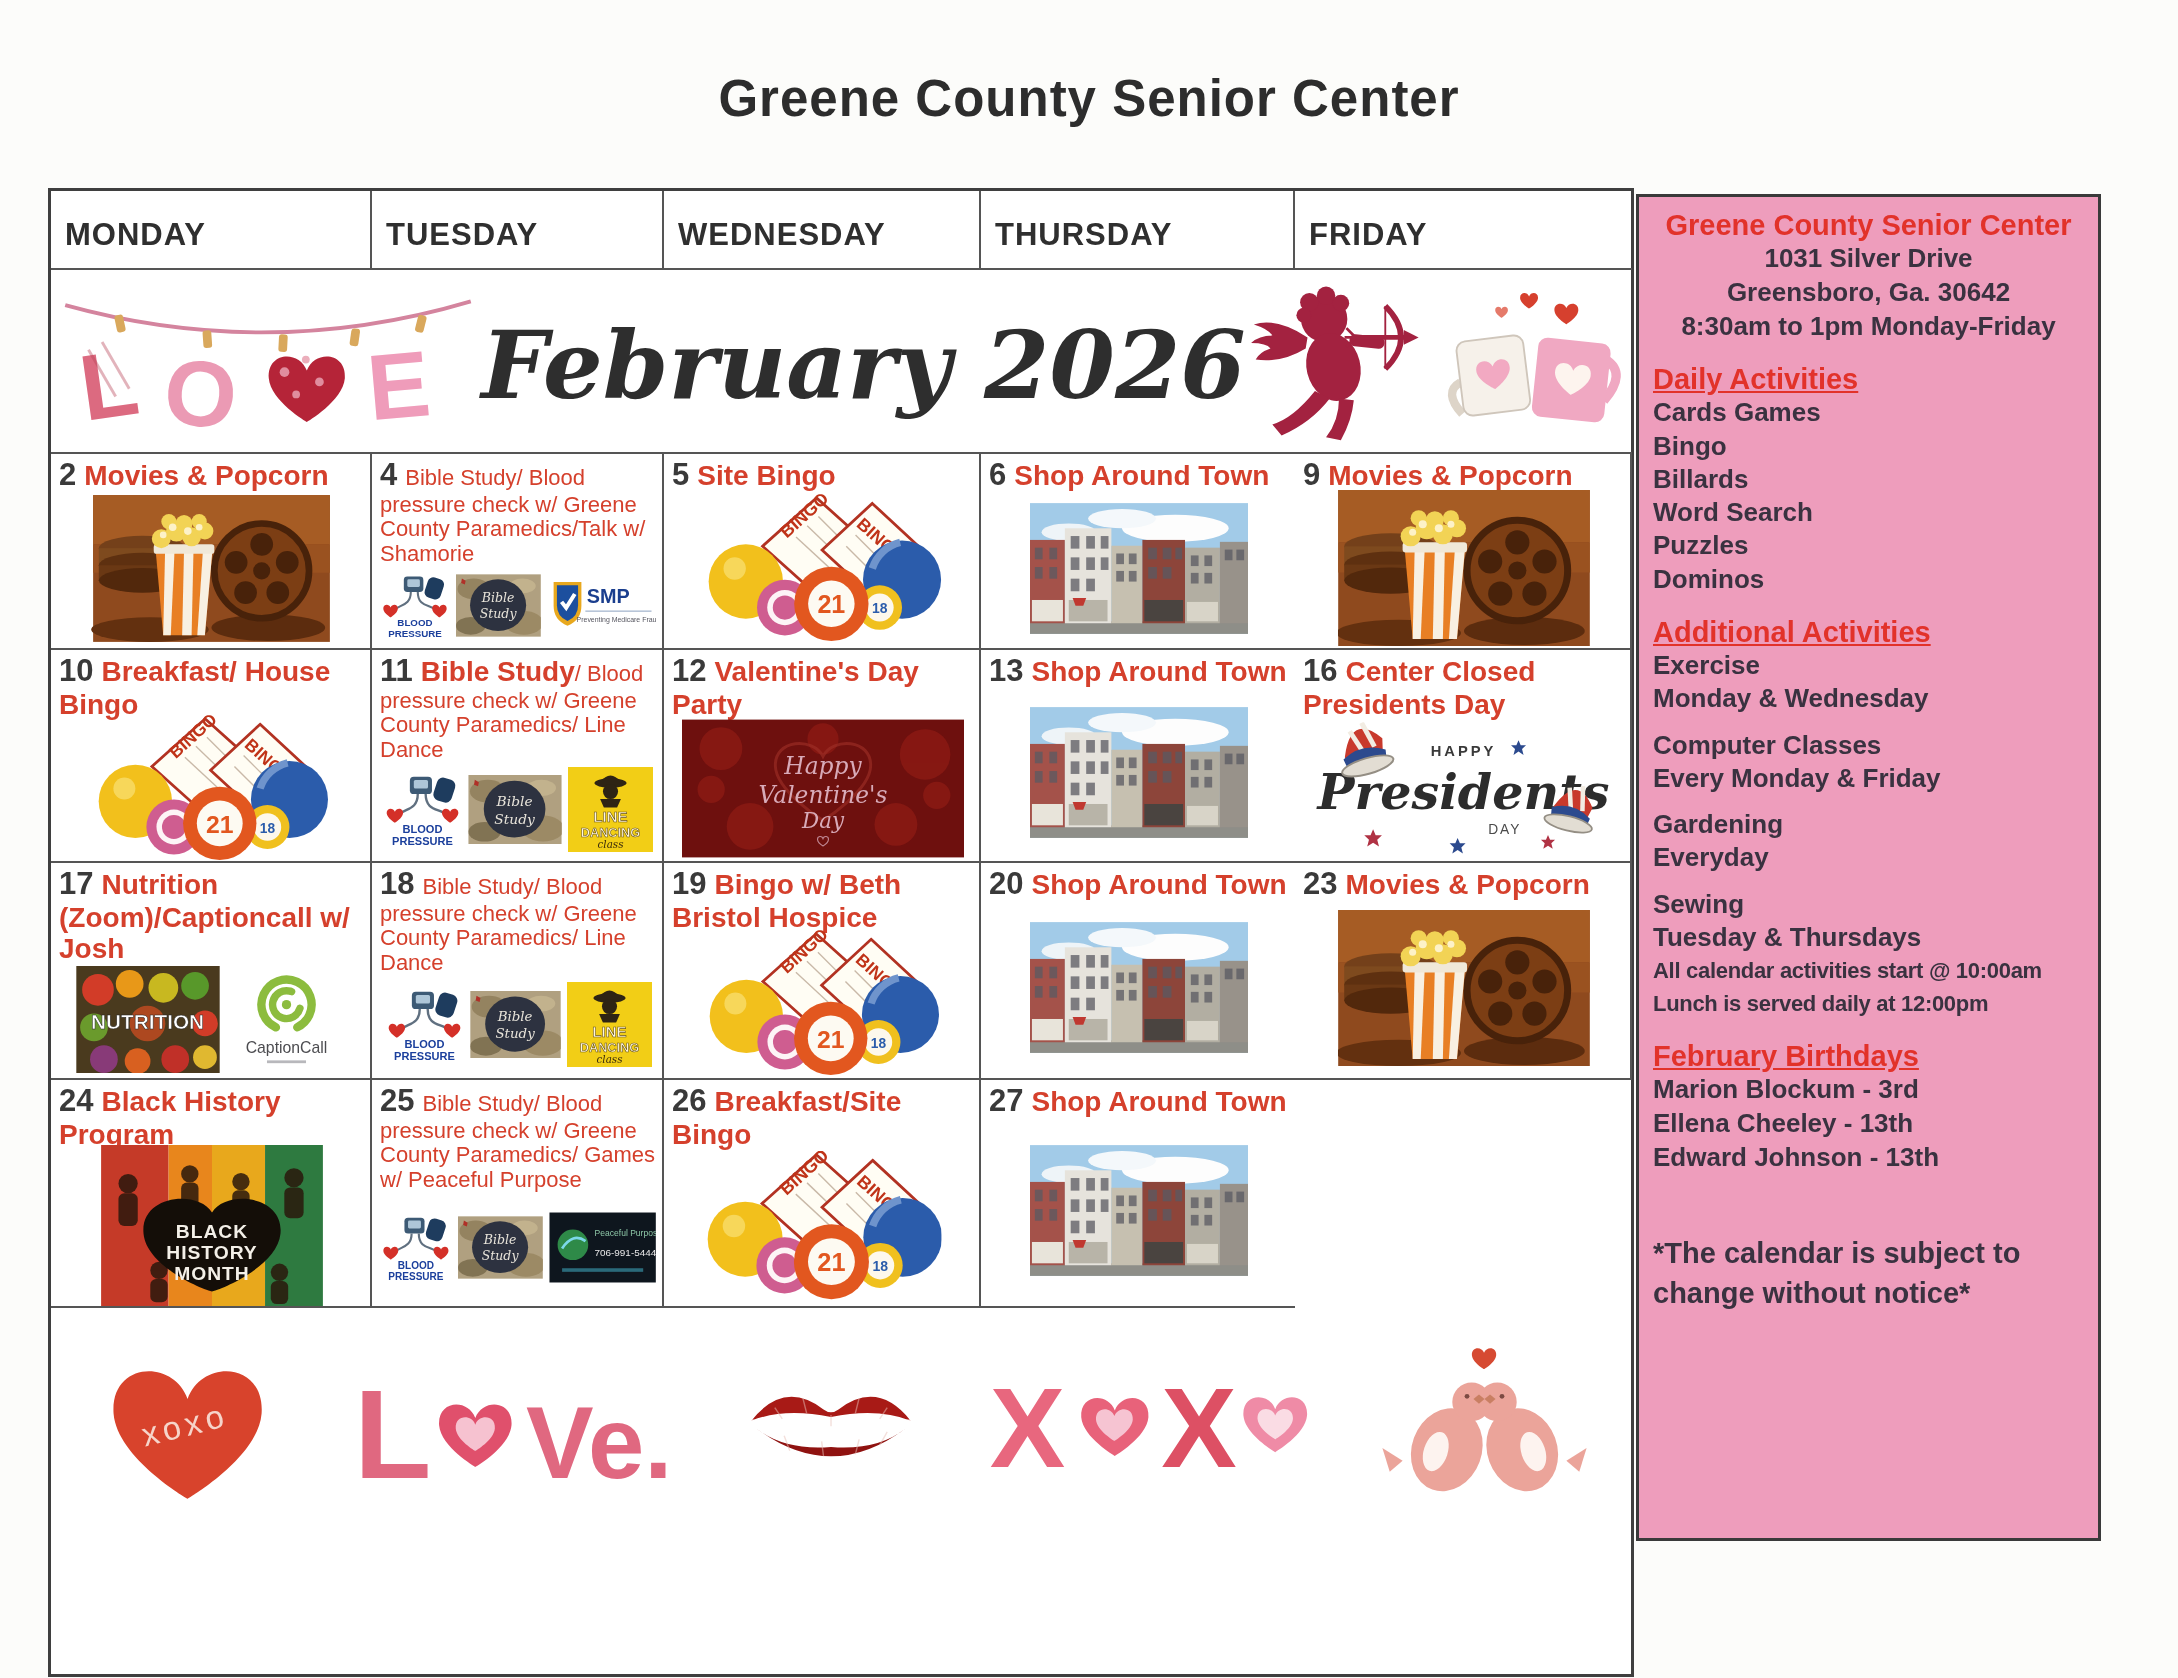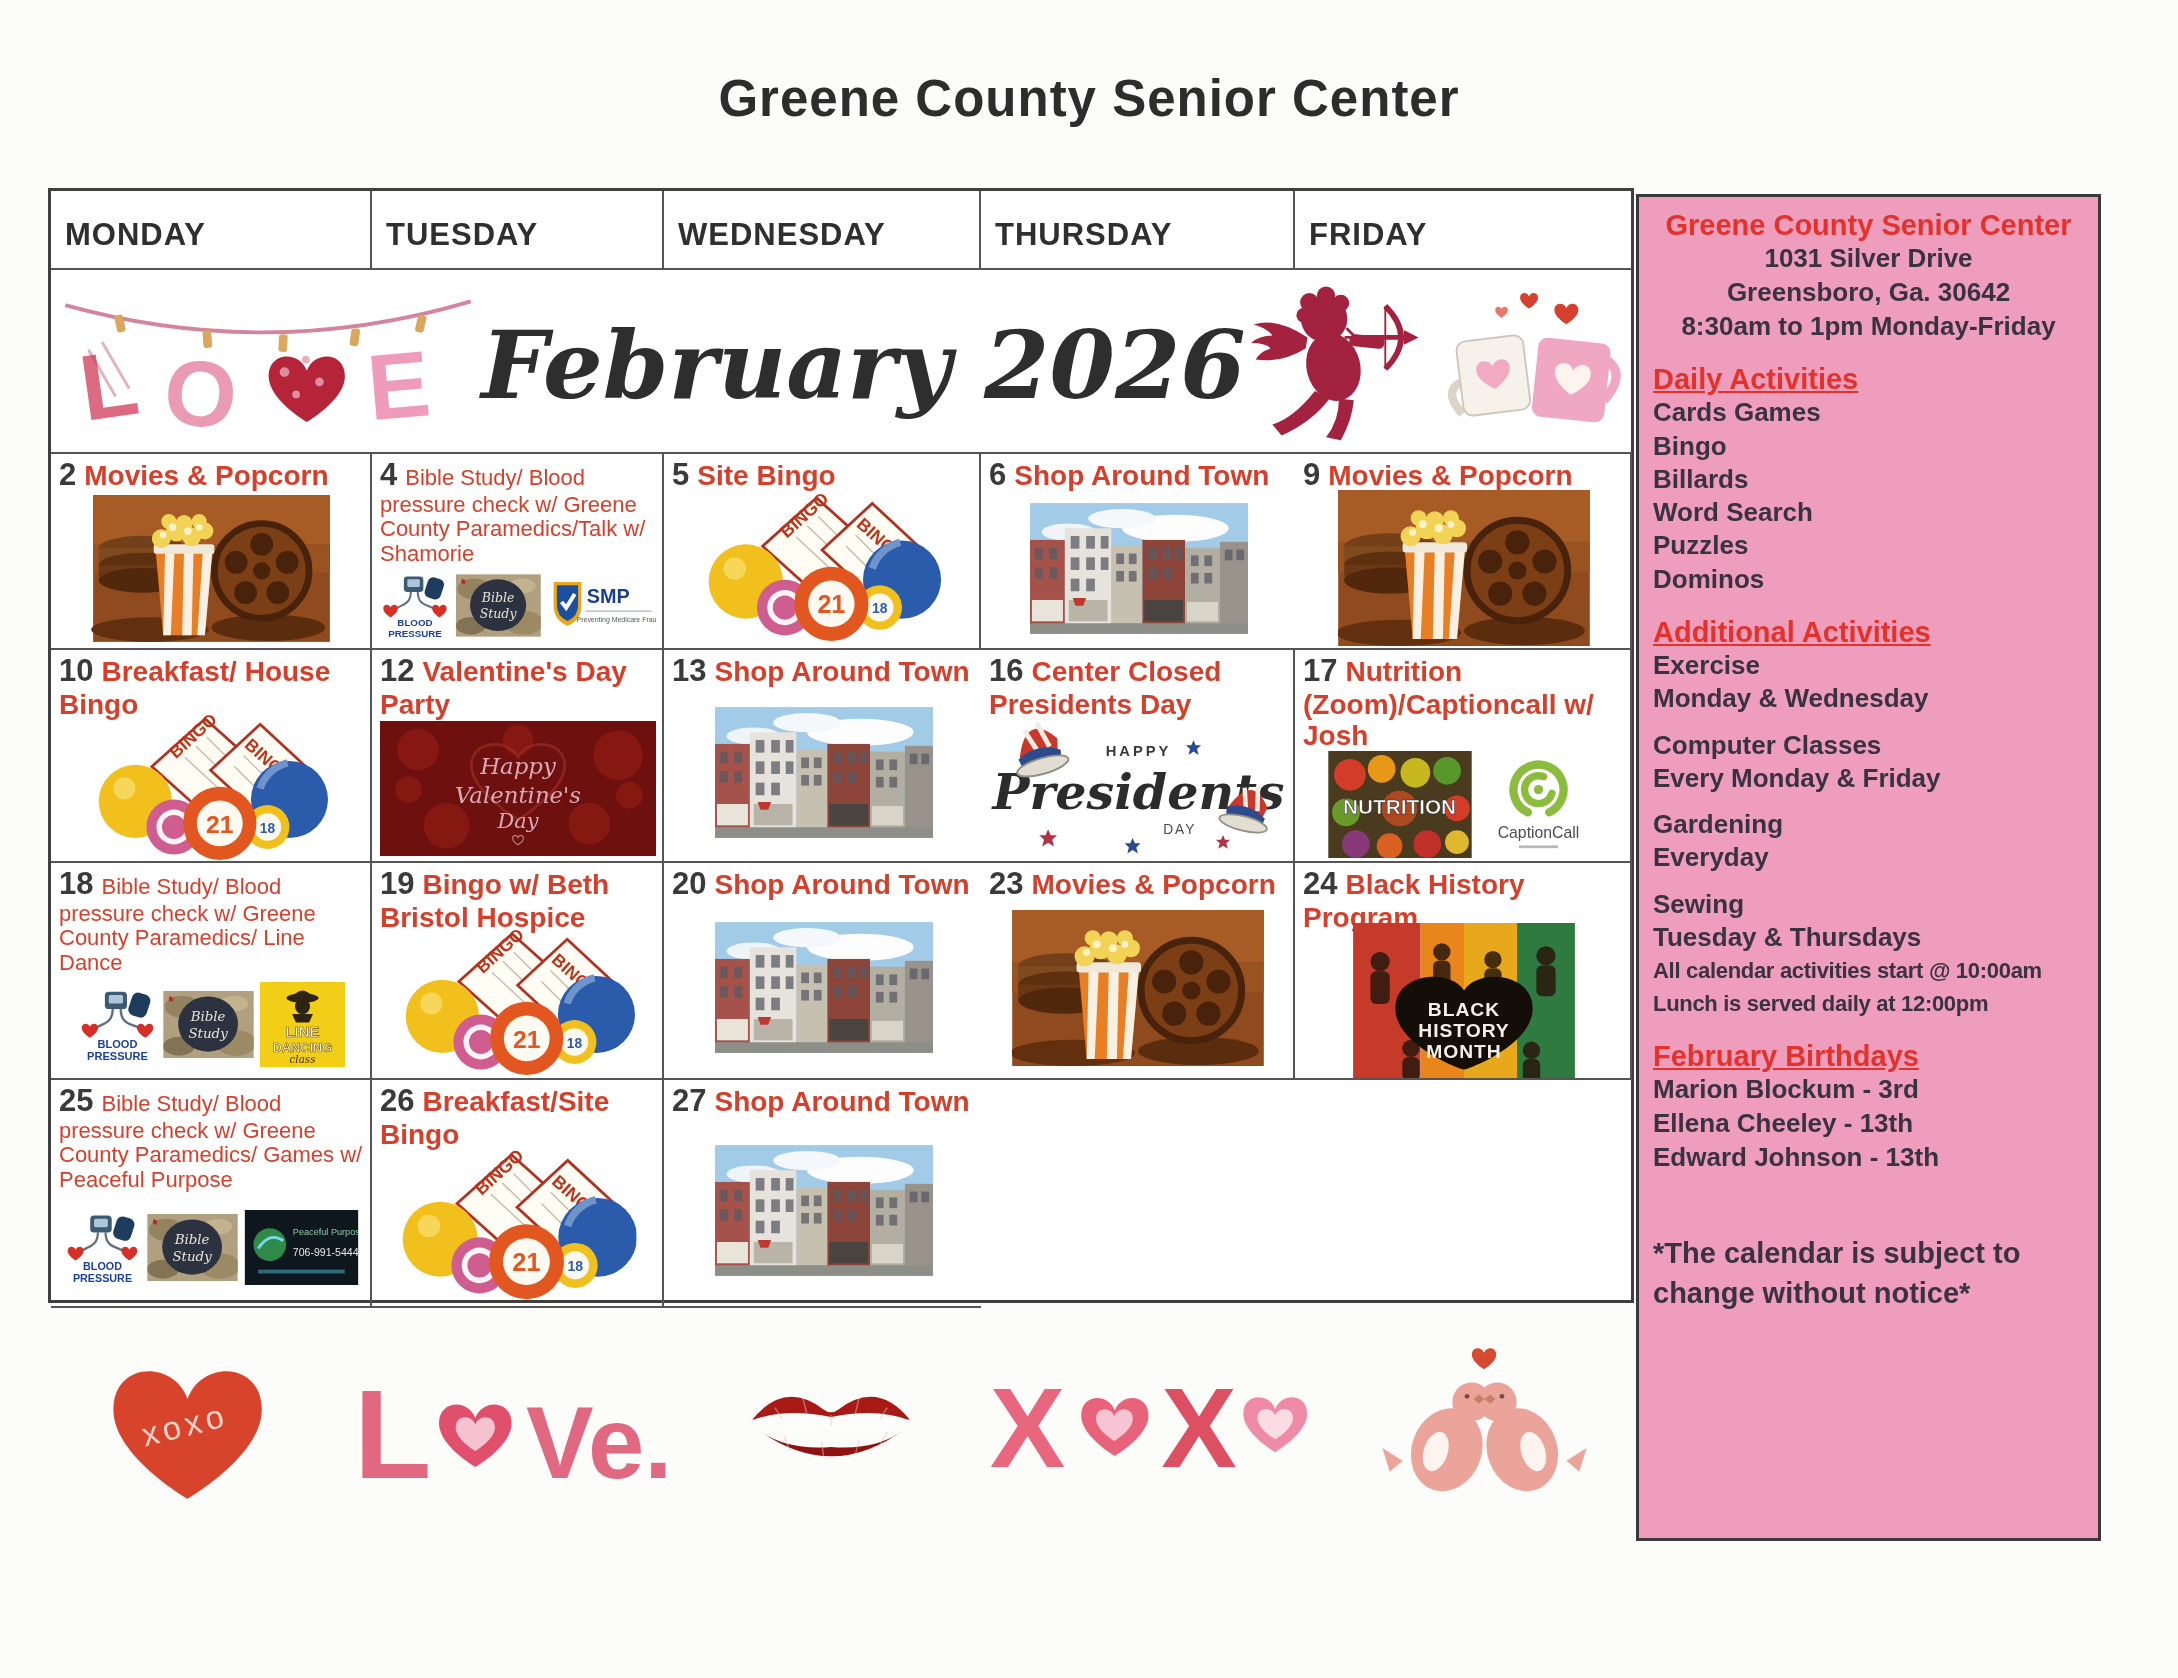--- a/index.html
+++ b/index.html
@@ -5,21 +5,21 @@
   html,body{margin:0;padding:0}
   body{
     width:2178px;height:1678px;position:relative;overflow:hidden;
     background:#fcfcfa;font-family:"Liberation Sans", sans-serif;
   }
   .page-title{
     position:absolute;top:69px;left:0;width:2178px;text-align:center;
     font-size:51px;font-weight:bold;color:#2d2d2d;letter-spacing:1px;
   }
   .grid{
-    position:absolute;left:48px;top:188px;width:1586px;height:1115px;
+    position:absolute;left:48px;top:188px;width:1586px;height:1489px;
     box-sizing:border-box;border:3px solid #3f3f3f;background:#fff;
     display:grid;
     grid-template-columns:321px 292px 317px 314px 337px;
     grid-template-rows:79px 184px 196px 213px 217px 228px 231px;
   }
   .hcell{
     box-sizing:border-box;border-right:2px solid #555;border-bottom:2px solid #555;
     padding:26px 0 0 14px;font-size:31px;font-weight:bold;color:#2f2f2f;letter-spacing:1px;
   }
   .c5{border-right:none !important}
@@ -536,20 +536,34 @@
   </div>
   <div class="cell">
     <div class="ct"><span class="dnum">10</span><span class="t-lg">Breakfast/ House Bingo</span><span class="t-sm"></span></div>
     <div class="arts">
         <svg class="art" width="233" height="147" viewBox="0 0 235 148">
           <use href="#sym-bingo"></use>
         </svg>
       </div>
   </div>
   <div class="cell">
+    <div class="ct"><span class="dnum">11</span><span class="t-lg">Bible Study</span><span class="t-sm">/ Blood pressure check w/ Greene County Paramedics/ Line Dance</span></div>
+    <div class="arts">
+      <svg class="art" width="79" height="75" viewBox="0 0 80 76">
+          <use href="#sym-bp"></use>
+        </svg>
+      <svg class="art" width="94" height="69" viewBox="0 0 95 70">
+          <use href="#sym-bible"></use>
+        </svg>
+      <svg class="art" width="85" height="85" viewBox="0 0 86 86">
+          <use href="#sym-linedance"></use>
+        </svg>
+    </div>
+  </div>
+  <div class="cell">
     <div class="ct"><span class="dnum">12</span><span class="t-lg">Valentine's Day Party</span><span class="t-sm"></span></div>
     <div class="arts">
         <svg class="art" width="282" height="139" viewBox="0 0 285 140">
           <use href="#sym-valentine"></use>
         </svg>
       </div>
   </div>
   <div class="cell c5">
     <div class="ct"><span class="dnum">13</span><span class="t-lg">Shop Around Town</span><span class="t-sm"></span></div>
     <div class="arts">

